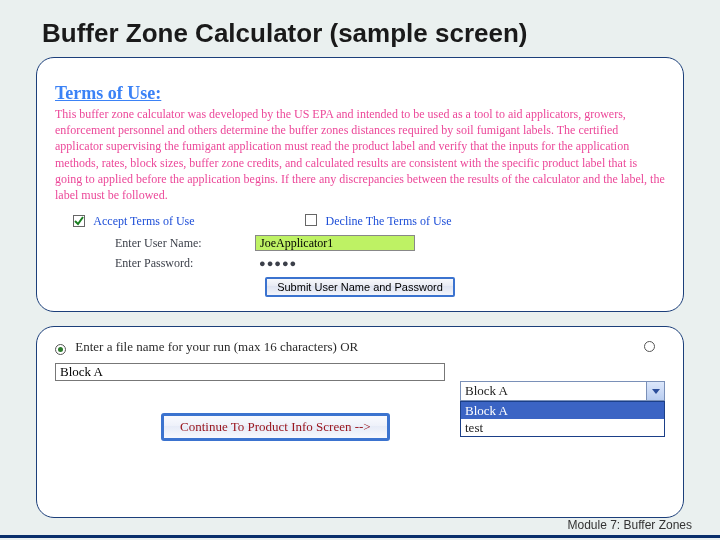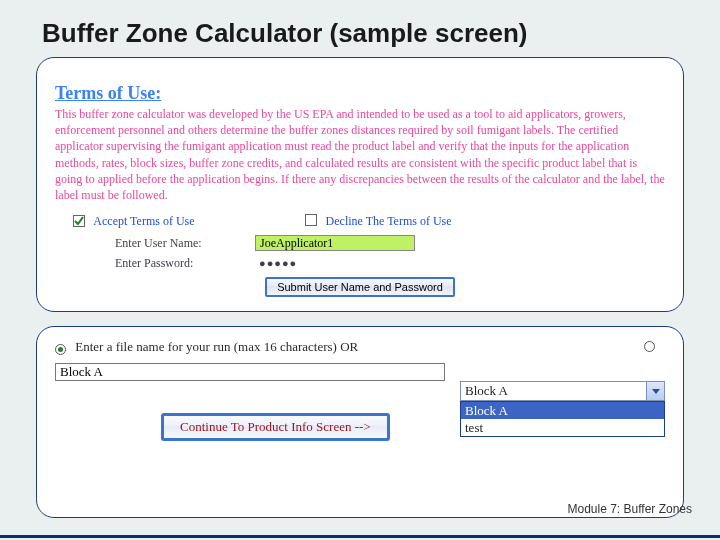--- a/index.html
+++ b/index.html
@@ -229,21 +229,21 @@
     color: #9a1720;
     background: linear-gradient(#f9fafe, #eef1fa 45%, #e6ebf7 46%, #f6f8fe);
     border: 3px solid #3b73cf;
     border-radius: 3px;
     padding: 3px 16px;
     cursor: pointer;
   }
 
   .footer {
     position: absolute;
-    bottom: 24px;
+    bottom: 8px;
     right: 28px;
     font-size: 12px;
     color: #333;
     text-align: right;
   }
   .footer-rule {
     position: absolute;
     left: 0;
     bottom: 2px;
     width: 720px;

